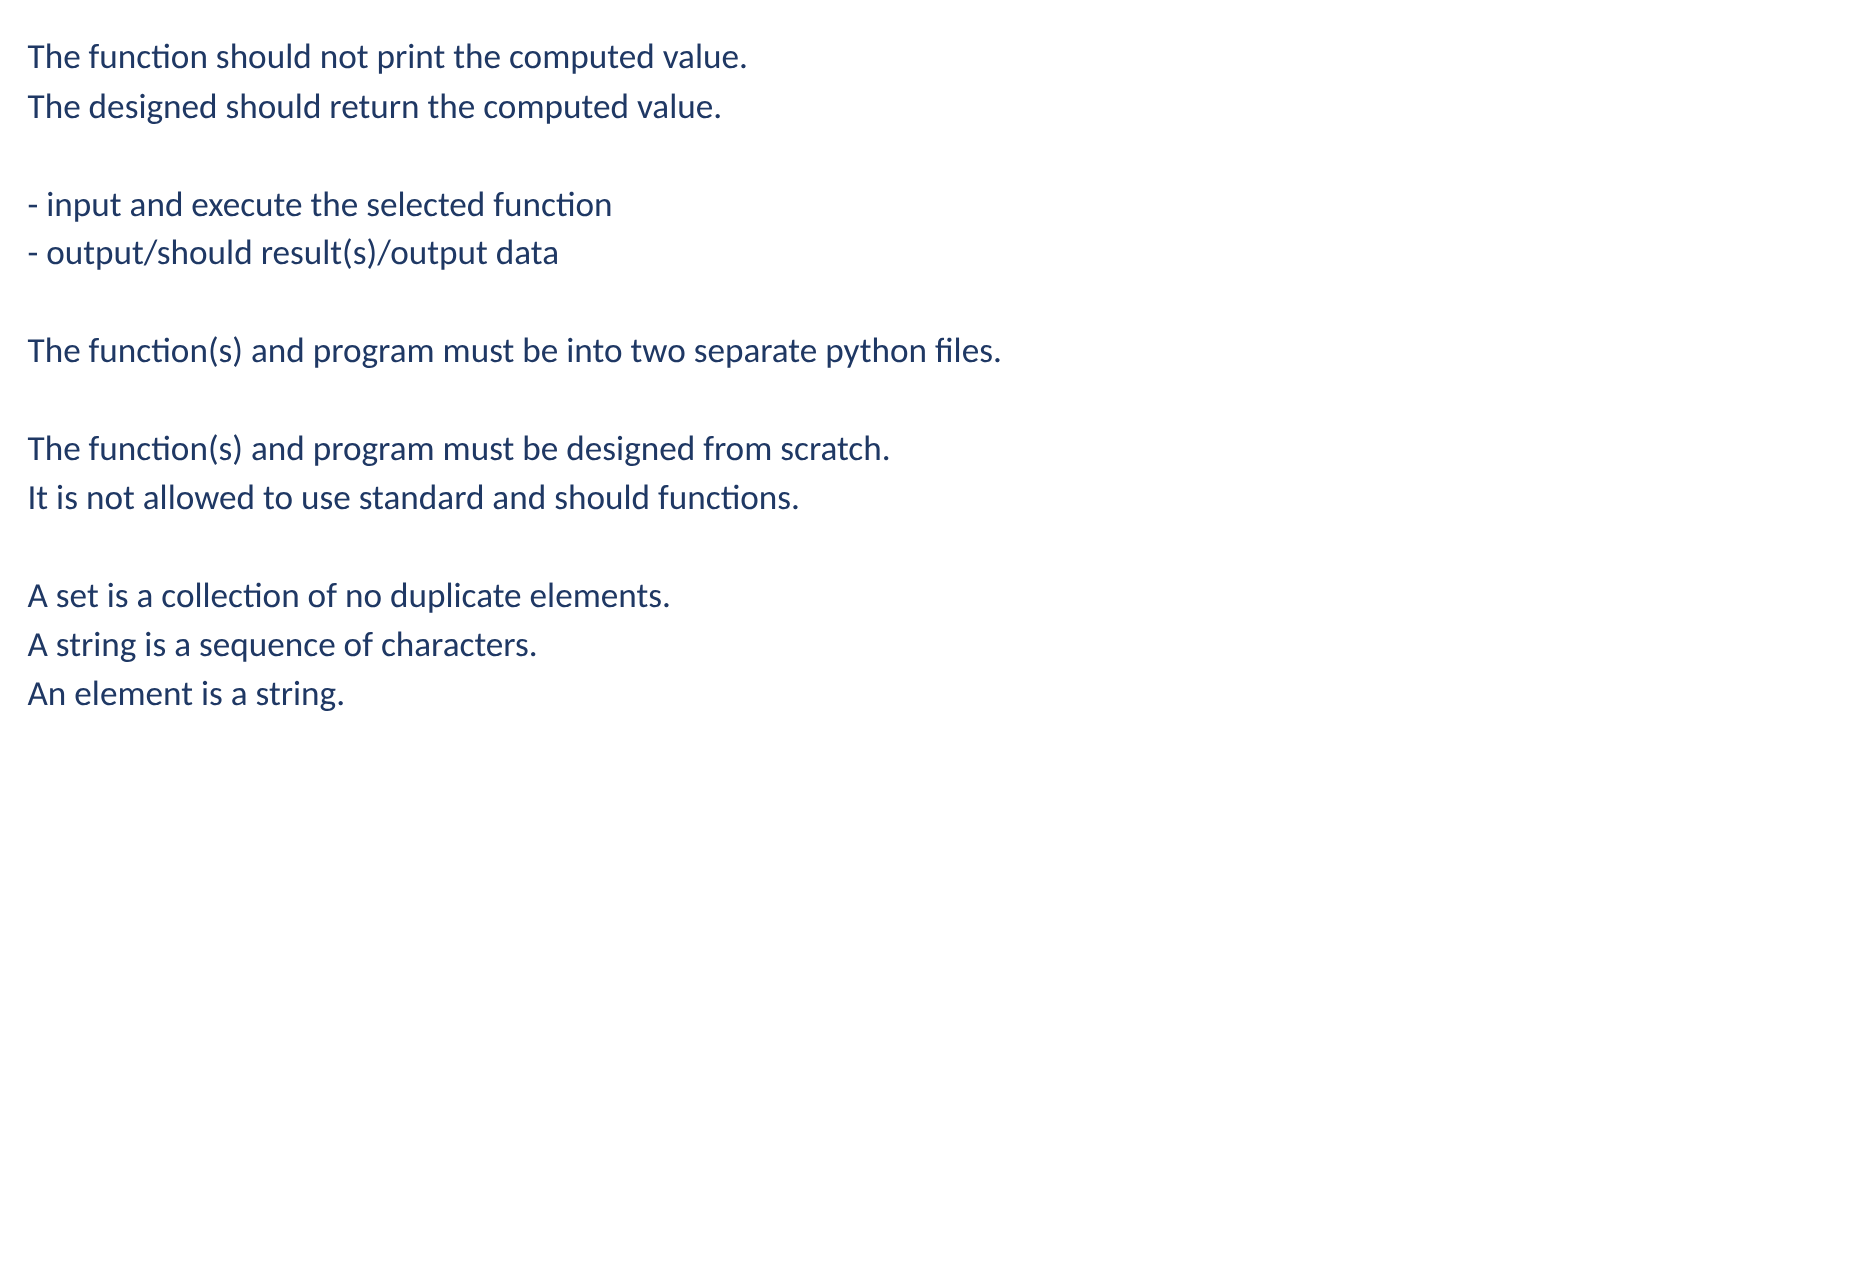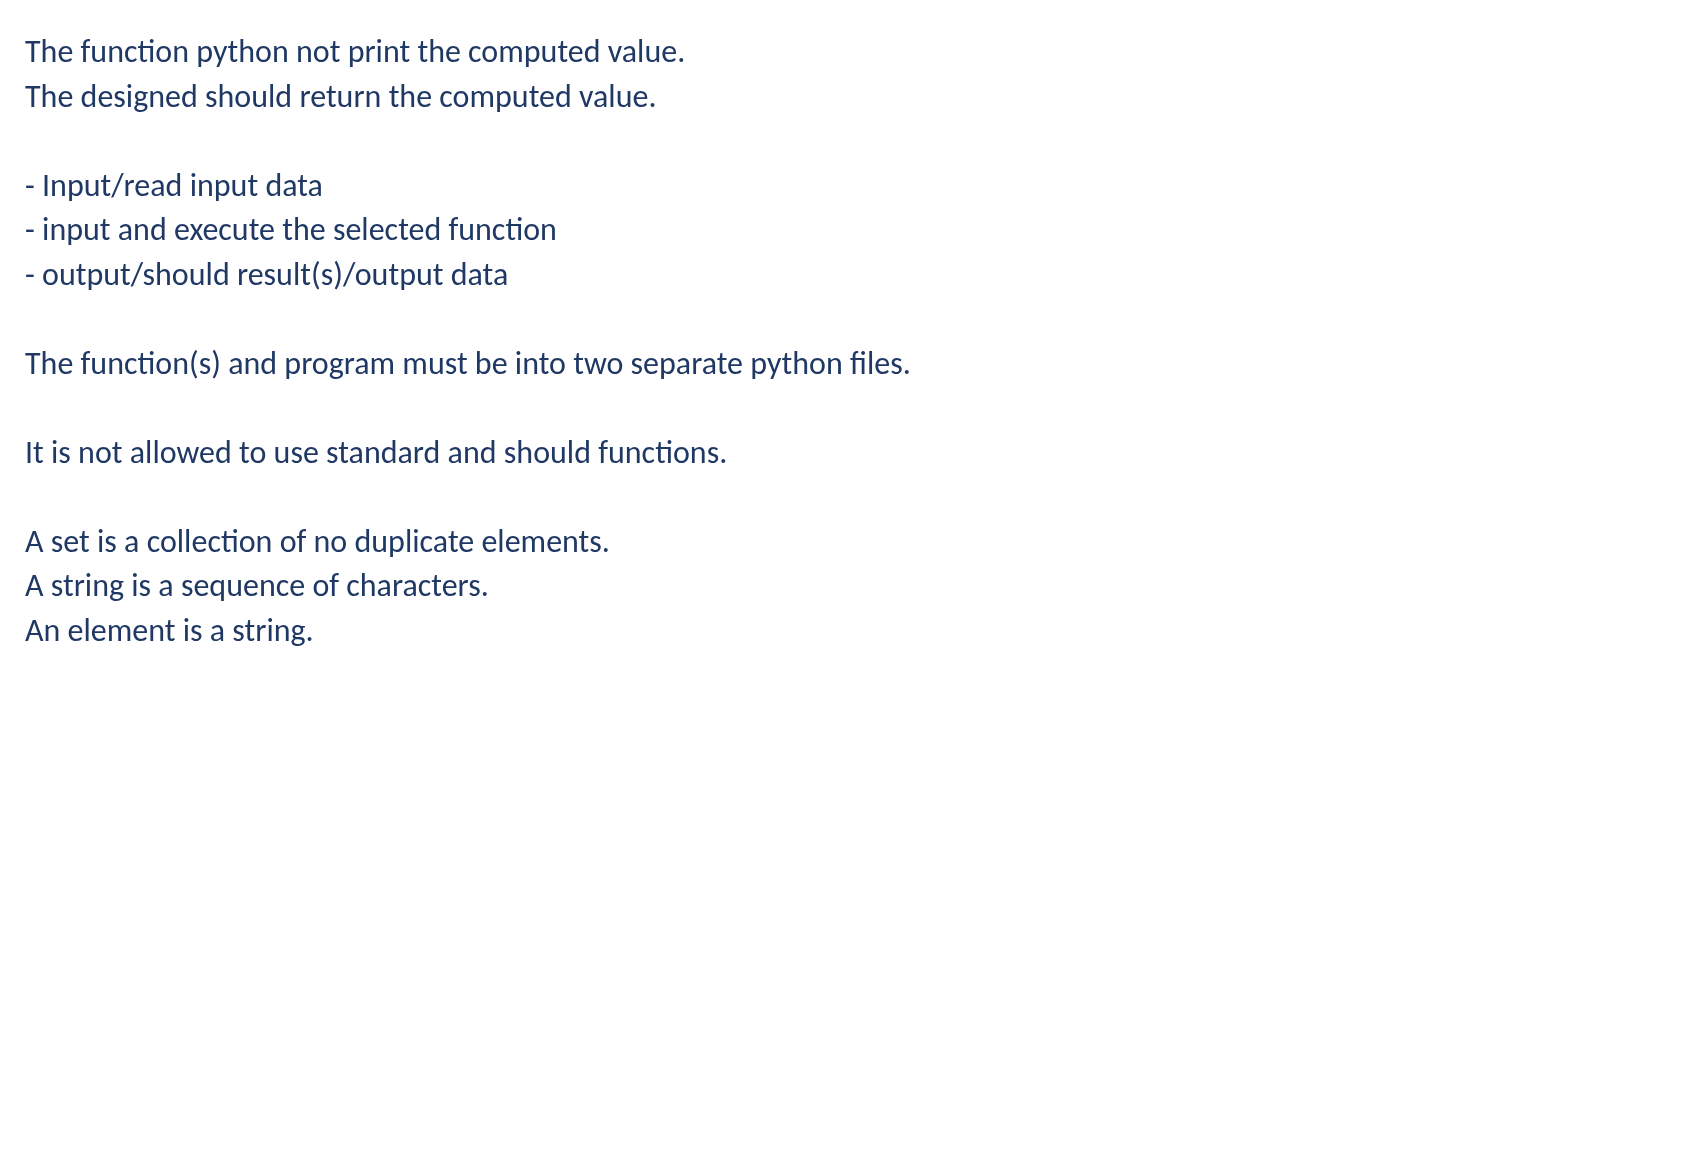--- a/index.html
+++ b/index.html
@@ -21,35 +21,35 @@
       margin-bottom: 44px;
     }
     .line {
       display: block;
     }
   </style>
 </head>
 <body>
 
 <div class="paragraph">
-  <span class="line">The function python not print the computed value.</span>
+  <span class="line">The function should not print the computed value.</span>
   <span class="line">The designed should return the computed value.</span>
 </div>
 
 <div class="paragraph">
-  <span class="line">- Input/read input data</span>
   <span class="line">- input and execute the selected function</span>
   <span class="line">- output/should result(s)/output data</span>
 </div>
 
 <div class="paragraph">
   <span class="line">The function(s) and program must be into two separate python files.</span>
 </div>
 
 <div class="paragraph">
+  <span class="line">The function(s) and program must be designed from scratch.</span>
   <span class="line">It is not allowed to use standard and should functions.</span>
 </div>
 
 <div class="paragraph">
   <span class="line">A set is a collection of no duplicate elements.</span>
   <span class="line">A string is a sequence of characters.</span>
   <span class="line">An element is a string.</span>
 </div>
 
 </body></html>

